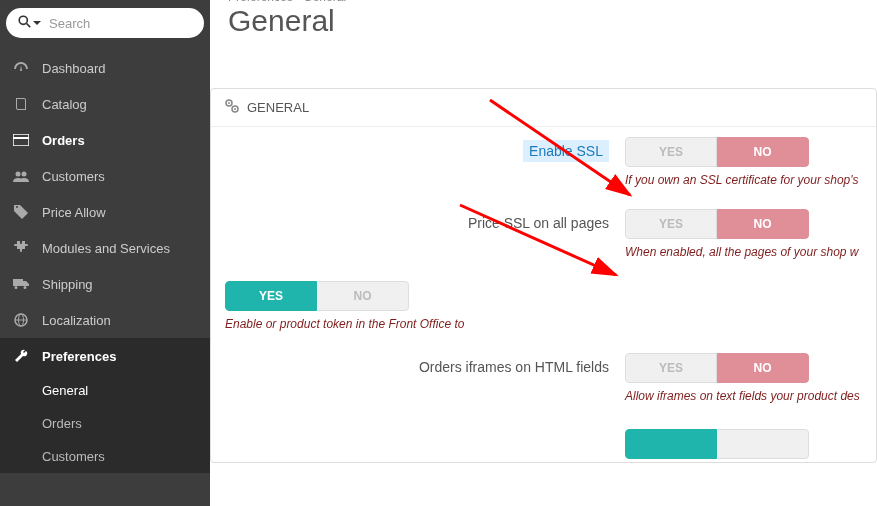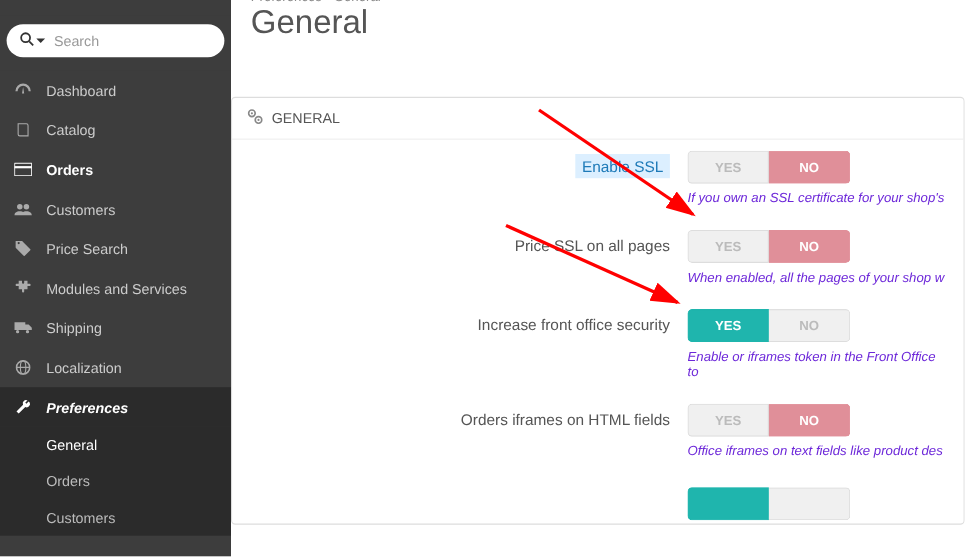--- a/index.html
+++ b/index.html
@@ -1,51 +1,51 @@
 <!DOCTYPE html>
 <html><head>
   <meta charset="utf-8">
   <style>
     * { box-sizing: border-box; margin: 0; padding: 0; }
     body { font-family: Arial, Helvetica, sans-serif; font-size: 13px; color: #555; background: #fff; width: 877px; height: 506px; overflow: hidden; position: relative; }
     .sidebar { position: absolute; left: 0; top: 0; width: 210px; height: 506px; background: #3d3d3d; }
-    .search-wrap { padding: 8px 6px 12px 6px; background: #3d3d3d; margin-top: 14px; }
+    .search-wrap { padding: 8px 6px 12px 6px; background: #3d3d3d; }
     .search-box { background: #fff; border-radius: 20px; height: 30px; display: flex; align-items: center; padding: 0 12px; }
     .search-icon { font-size: 14px; color: #333; margin-right: 2px; }
     .caret-down { width: 0; height: 0; border-left: 4px solid transparent; border-right: 4px solid transparent; border-top: 4px solid #333; margin-right: 8px; }
     .search-input { border: none; outline: none; flex: 1; font-size: 13px; color: #999; background: transparent; }
     .search-input::placeholder { color: #999; }
     .nav { list-style: none; }
     .nav-item { display: flex; align-items: flex-end; padding: 10px 12px; color: #ccc; cursor: pointer; font-size: 13px; }
     .nav-item.active { color: #fff; font-weight: bold; }
-    .nav-item.expanded { background: #2b2b2b; color: #fff; font-weight: bold; font-style: italic; }
+    .nav-item.expanded { background: #2b2b2b; color: #fff; font-weight: bold; }
     .nav-icon { width: 18px; height: 16px; margin-right: 12px; display: inline-flex; align-items: center; justify-content: center; color: #aaa; }
     .nav-item.active .nav-icon, .nav-item.expanded .nav-icon { color: #fff; }
     .subnav { list-style: none; background: #2b2b2b; }
     .subnav-item { padding: 9px 12px 9px 42px; color: #bbb; cursor: pointer; font-size: 13px; }
     .subnav-item.selected { color: #fff; }
     .main { margin-left: 210px; height: 506px; overflow: hidden; }
     .breadcrumb { padding: 0 18px; color: #888; font-size: 12px; margin-top: -10px; }
     .page-title { font-size: 30px; font-weight: 400; color: #555; padding: 0 18px 14px 18px; }
     .panel { border: 1px solid #ddd; border-radius: 4px; margin: 36px 0 0 0; background: #fff; }
     .panel-header { padding: 10px 14px; border-bottom: 1px solid #eee; color: #555; font-size: 13px; display: flex; align-items: center; }
     .panel-header .gears-icon { margin-right: 8px; font-size: 14px; color: #888; }
     .form-row { display: flex; align-items: flex-start; padding: 10px 14px 0 14px; }
     .form-label { width: 400px; text-align: right; padding-right: 16px; padding-top: 6px; color: #555; font-size: 14px; }
     .form-label .highlight { background: #dcefff; color: #1e7ab8; padding: 3px 6px; cursor: pointer; }
     .form-control-col { flex: 1; }
     .toggle { display: inline-flex; border-radius: 4px; overflow: hidden; }
-    .toggle-btn { width: 74px; height: 30px; display: inline-flex; align-items: center; justify-content: center; font-size: 12px; font-weight: bold; cursor: pointer; border: 1px solid #ddd; }
+    .toggle-btn { width: 92px; height: 30px; display: inline-flex; align-items: center; justify-content: center; font-size: 12px; font-weight: bold; cursor: pointer; border: 1px solid #ddd; }
     .toggle-yes { border-radius: 4px 0 0 4px; }
     .toggle-no { border-radius: 0 4px 4px 0; border-left: none; }
     .toggle-off .toggle-yes { background: #f0f0f0; color: #bbb; }
     .toggle-off .toggle-no { background: #e08f99; color: #fff; border-color: #e08f99; }
     .toggle-on .toggle-yes { background: #1fb5ad; color: #fff; border-color: #1fb5ad; }
     .toggle-on .toggle-no { background: #f0f0f0; color: #bbb; }
-    .help-text { font-style: italic; color: #6d28d9; font-size: 12px; margin-top: 6px; padding-bottom: 12px; }
+    .help-text { font-style: italic; color: #7f1d1d; font-size: 12px; margin-top: 6px; padding-bottom: 12px; }
     .arrows { position: absolute; pointer-events: none; }
     
   </style>
 </head>
 <body>
 
 <div class="sidebar">
   <div class="search-wrap">
     <div class="search-box">
       <span class="search-icon">
@@ -93,21 +93,21 @@
           </svg>
         </span>
       <span>Customers</span>
     </li>
     <li class="nav-item">
       <span class="nav-icon">
           <svg width="14" height="14" viewBox="0 0 14 14">
             <path d="M0 0h6l8 8-6 6-8-8V0zm3 3a1 1 0 100-2 1 1 0 000 2z" fill="#aaa"></path>
           </svg>
         </span>
-      <span>Price Search</span>
+      <span>Price Allow</span>
     </li>
     <li class="nav-item">
       <span class="nav-icon">
           <svg width="14" height="14" viewBox="0 0 14 14">
             <path d="M3 0h3v2a1 1 0 002 0V0h3v3h2a1 1 0 010 2h-2v3H8v2a1 1 0 01-2 0V8H3V5H1a1 1 0 010-2h2V0z" fill="#aaa"></path>
           </svg>
         </span>
       <span>Modules and Services</span>
     </li>
     <li class="nav-item">
@@ -179,38 +179,37 @@
       <div class="form-control-col">
         <div class="toggle toggle-off">
           <span class="toggle-btn toggle-yes">YES</span>
           <span class="toggle-btn toggle-no">NO</span>
         </div>
         <div class="help-text">When enabled, all the pages of your shop w</div>
       </div>
     </div>
 
     <div class="form-row">
-      <div class="form-label">Increase front office security</div>
       <div class="form-control-col">
         <div class="toggle toggle-on">
           <span class="toggle-btn toggle-yes">YES</span>
           <span class="toggle-btn toggle-no">NO</span>
         </div>
-        <div class="help-text">Enable or iframes token in the Front Office to</div>
+        <div class="help-text">Enable or product token in the Front Office to</div>
       </div>
     </div>
 
     <div class="form-row">
       <div class="form-label">Orders iframes on HTML fields</div>
       <div class="form-control-col">
         <div class="toggle toggle-off">
           <span class="toggle-btn toggle-yes">YES</span>
           <span class="toggle-btn toggle-no">NO</span>
         </div>
-        <div class="help-text">Office iframes on text fields like product des</div>
+        <div class="help-text">Allow iframes on text fields your product des</div>
       </div>
     </div>
 
     <div class="form-row" style="padding-bottom:0;">
       <div class="form-label"></div>
       <div class="form-control-col">
         <div class="toggle toggle-on" style="margin-top:4px;">
           <span class="toggle-btn toggle-yes"></span>
           <span class="toggle-btn toggle-no"></span>
         </div>

